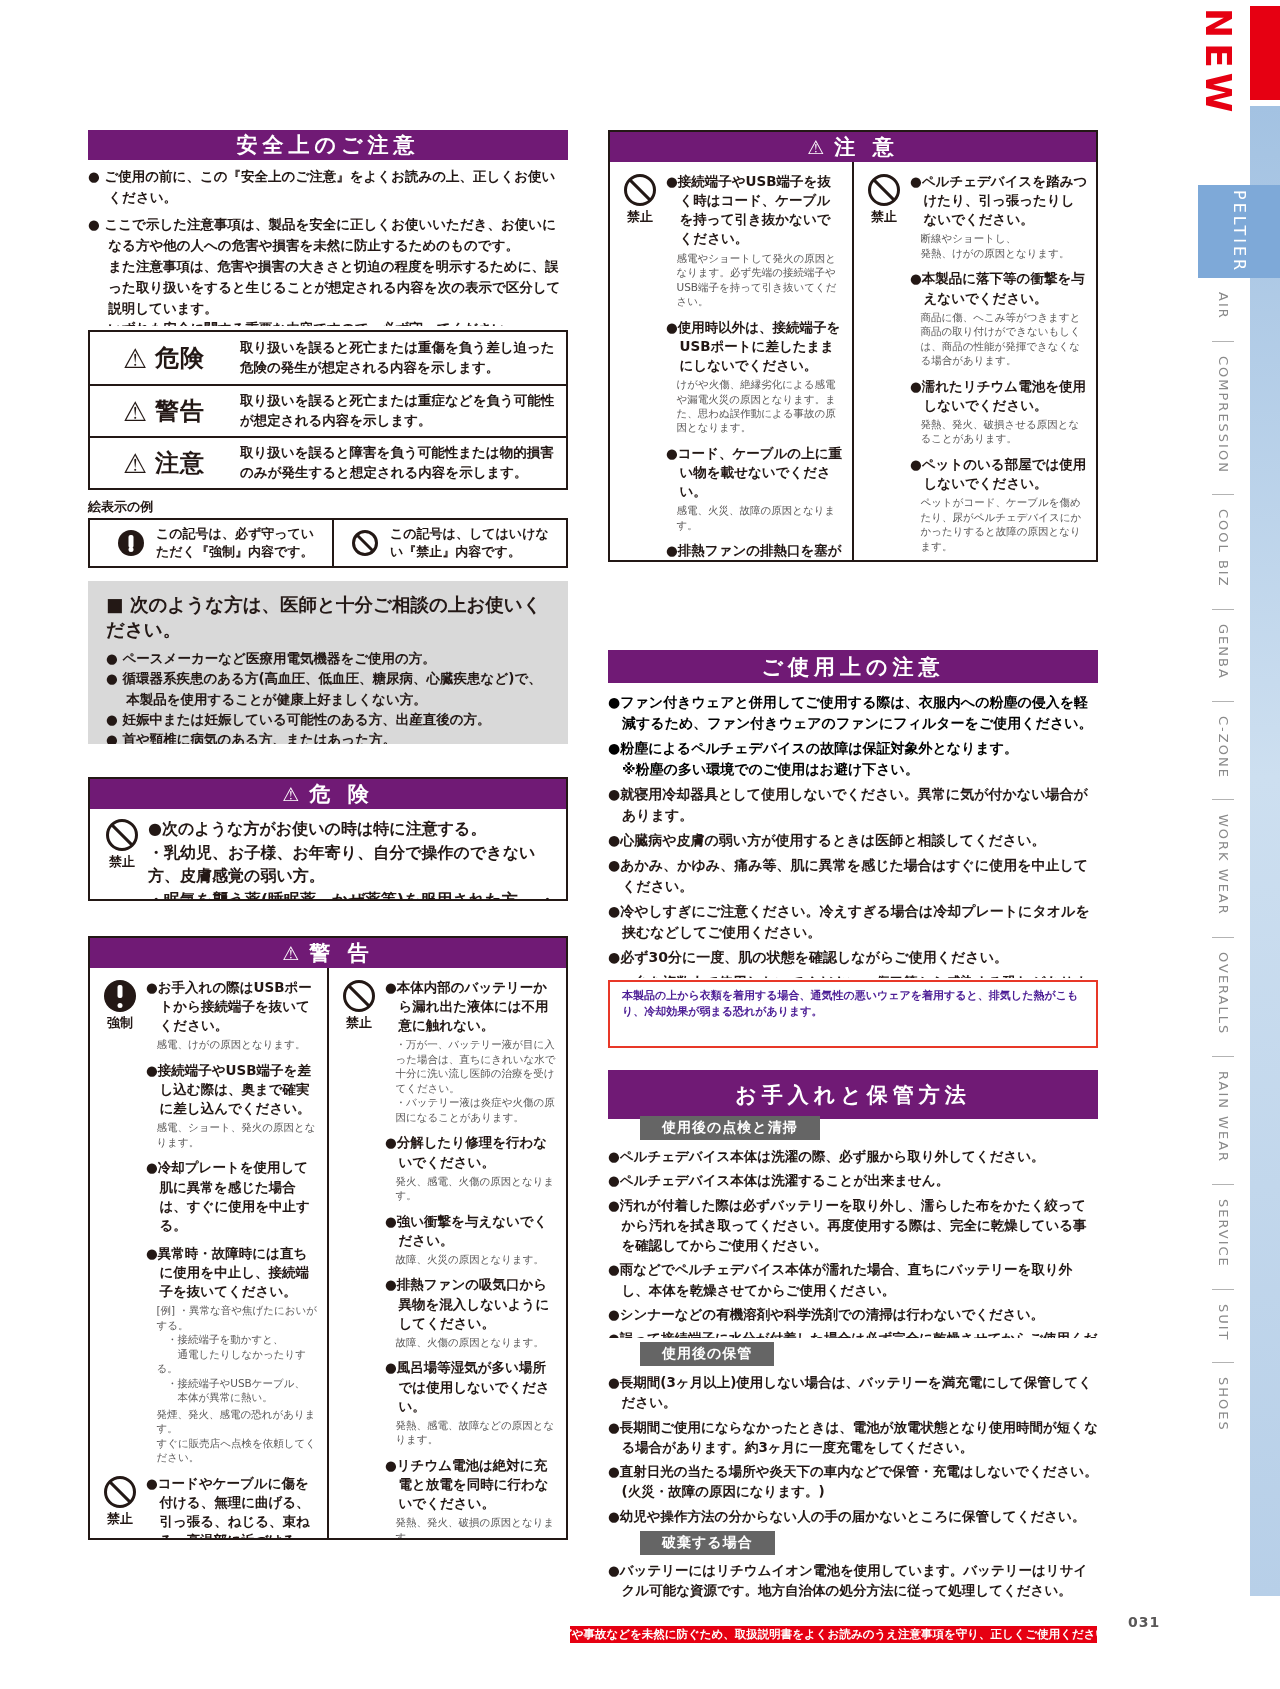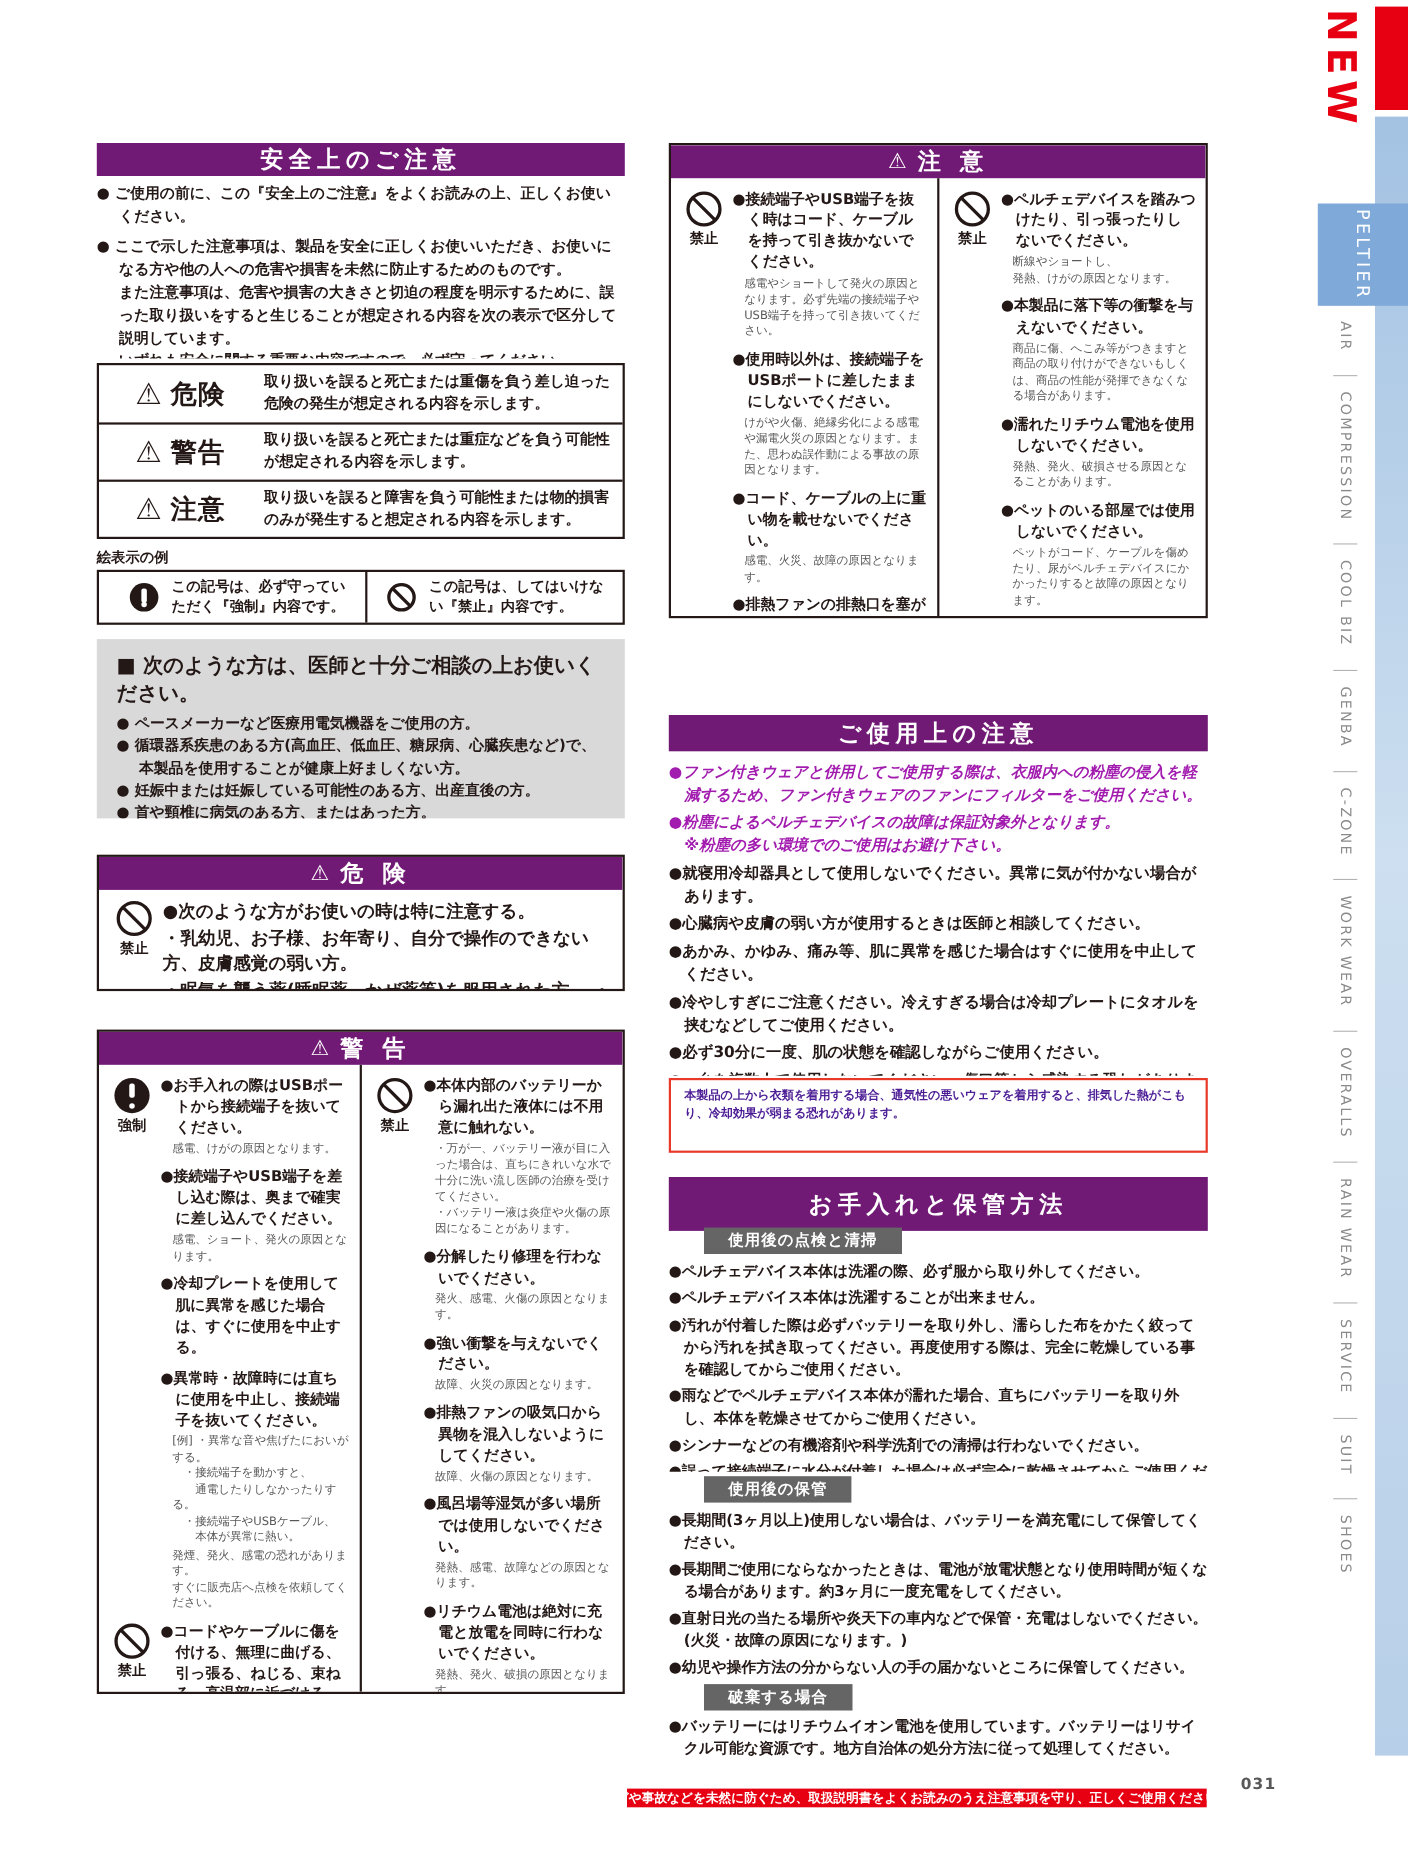--- a/index.html
+++ b/index.html
@@ -72,21 +72,21 @@
   .wtext { flex:1; padding-right:4px; }
   .wtext .main { font-size:13.5px; font-weight:bold; line-height:1.42; }
   .wtext .sub  { font-size:10.5px; color:#595757; line-height:1.38; margin:2px 0 0 1em; }
   .wtext .note { font-size:10.5px; color:#595757; line-height:1.38; margin:2px 0 0 1em; }
 
   
   .usage-header { left:608px; top:650px; width:490px; height:33px; }
   .usage-list { left:608px; top:692px; width:490px; height:286px; overflow:hidden;
                 font-size:14px; font-weight:bold; line-height:1.5; }
   .usage-list .item { margin-bottom:4px; }
-  .usage-list .item.red { color:#a21caf;font-style:italic; }
+  .usage-list .item.red { color:#000000; }
   .usage-alert { left:608px; top:980px; width:490px; height:68px; border:2px solid #e83828;
                  color:#4c1d95; font-size:11px; font-weight:bold; line-height:1.45;
                  padding:6px 12px; overflow:hidden; }
 
   .care-header { left:608px; top:1070px; width:490px; height:49px; }
   .care-label { background:#656565; color:#fff; font-size:14px; font-weight:bold;
                 padding:3px 22px; display:inline-block; letter-spacing:1px;margin-left:32px; }
   .care-list { width:490px; font-size:13.5px; font-weight:bold; line-height:1.5; overflow:hidden; }
   .care-list .item { margin-bottom:4px; }
   .clean-label { left:608px; top:1116px; }

